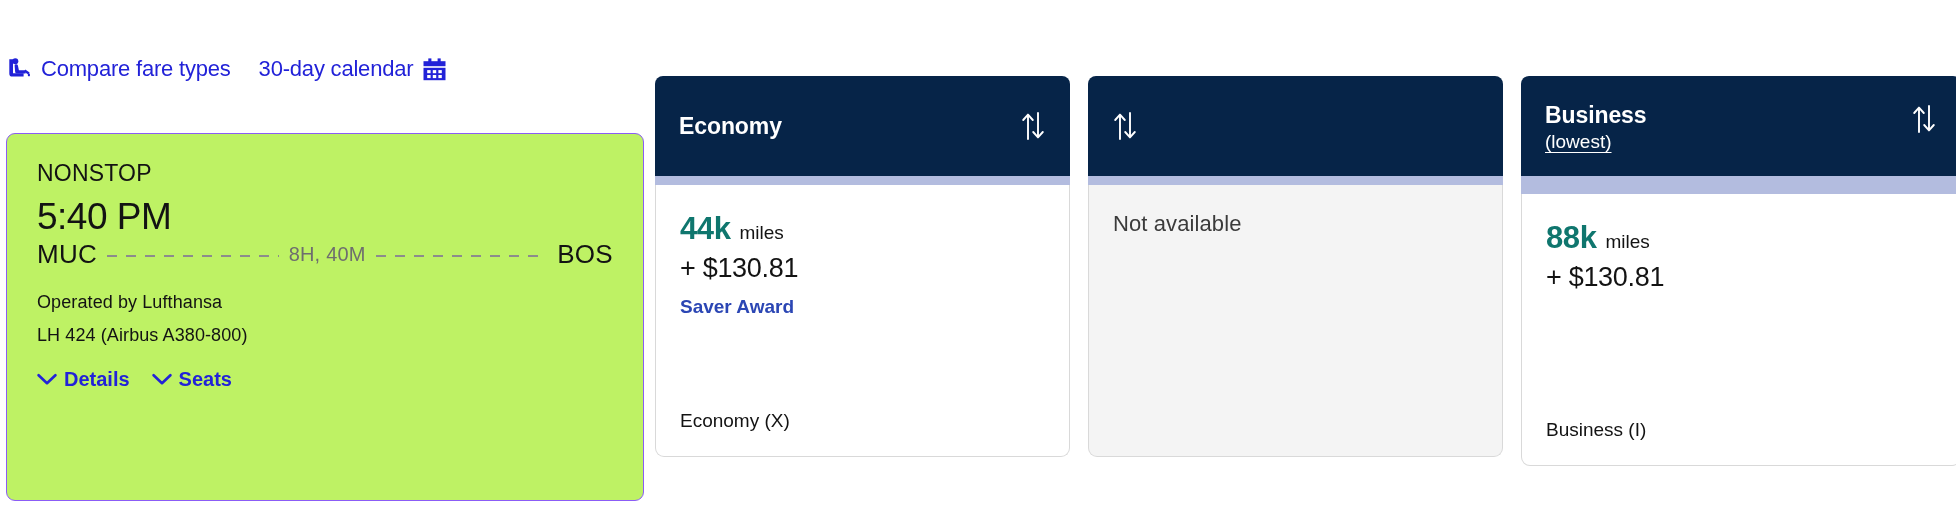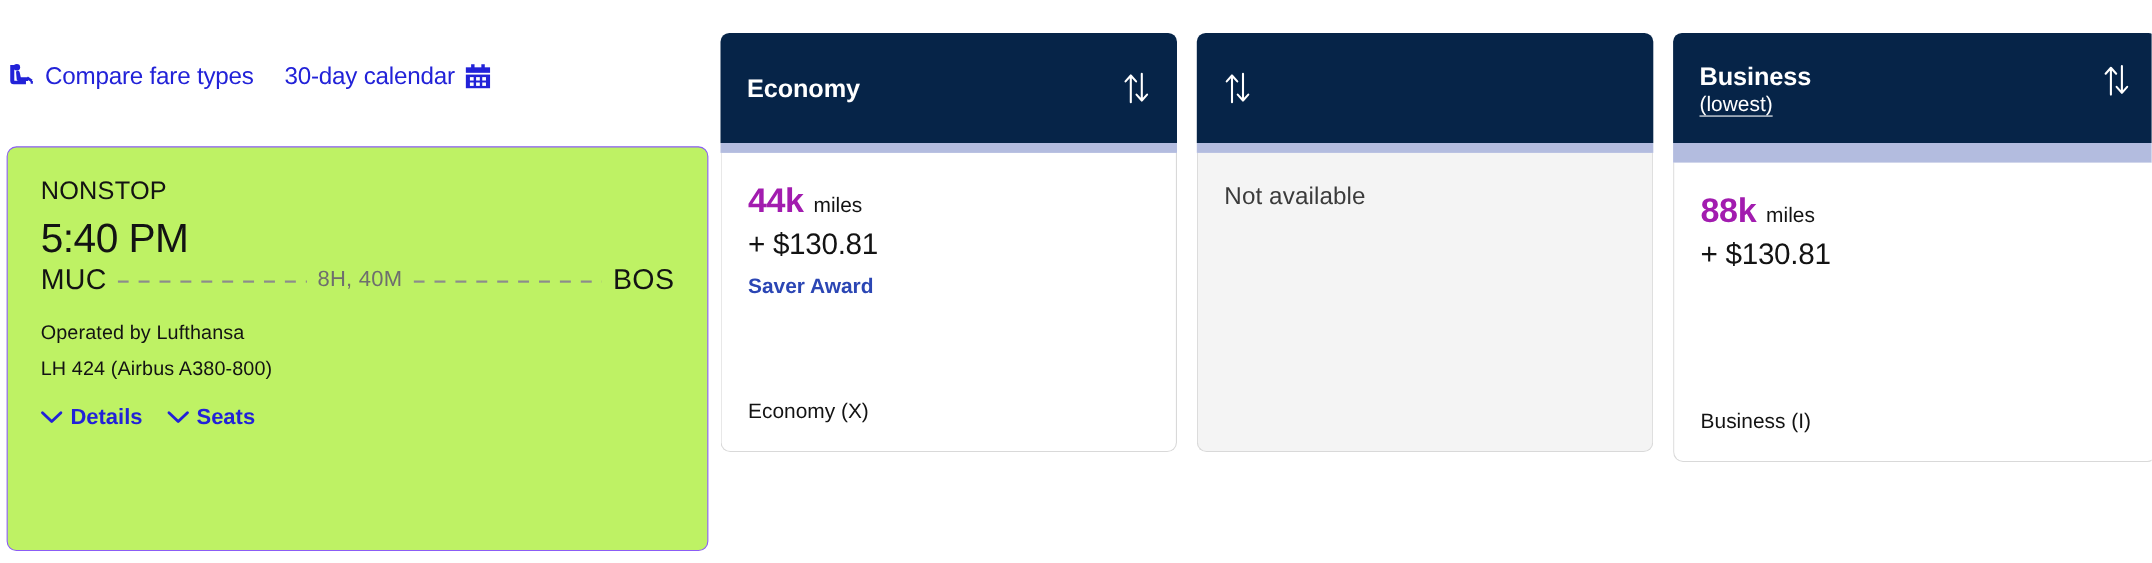--- a/index.html
+++ b/index.html
@@ -11,21 +11,21 @@
     font-family: "Liberation Sans", sans-serif;
     overflow: hidden;
   }
 
   .screen {
     position: relative;
     width: 1956px;
     height: 512px;
     background: #ffffff;
     display: flex;
-    align-items: flex-start;
+    align-items: center;
   }
 
   
   .left-pane {
     width: 655px;
     height: 512px;
     position: relative;
     flex: 0 0 655px;
   }
 
@@ -206,21 +206,21 @@
 
   .miles-row {
     display: flex;
     align-items: baseline;
     gap: 9px;
     margin-bottom: 6px;
   }
   .miles-num {
     font-size: 31px;
     font-weight: 700;
-    color: #a21caf;
+    color: #0f766e;
     letter-spacing: -0.4px;
   }
   .miles-unit { font-size: 19px; color: #131313; }
 
   .cash {
     font-size: 27px;
     color: #131313;
     letter-spacing: -0.3px;
     margin-bottom: 12px;
   }

